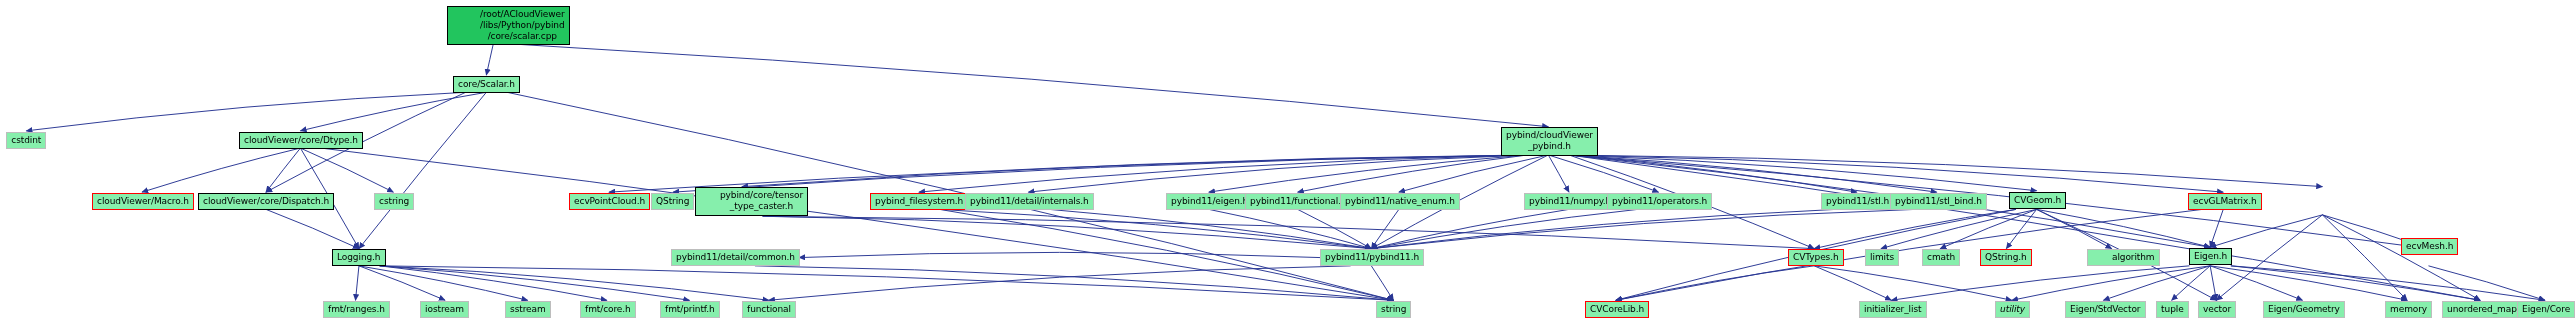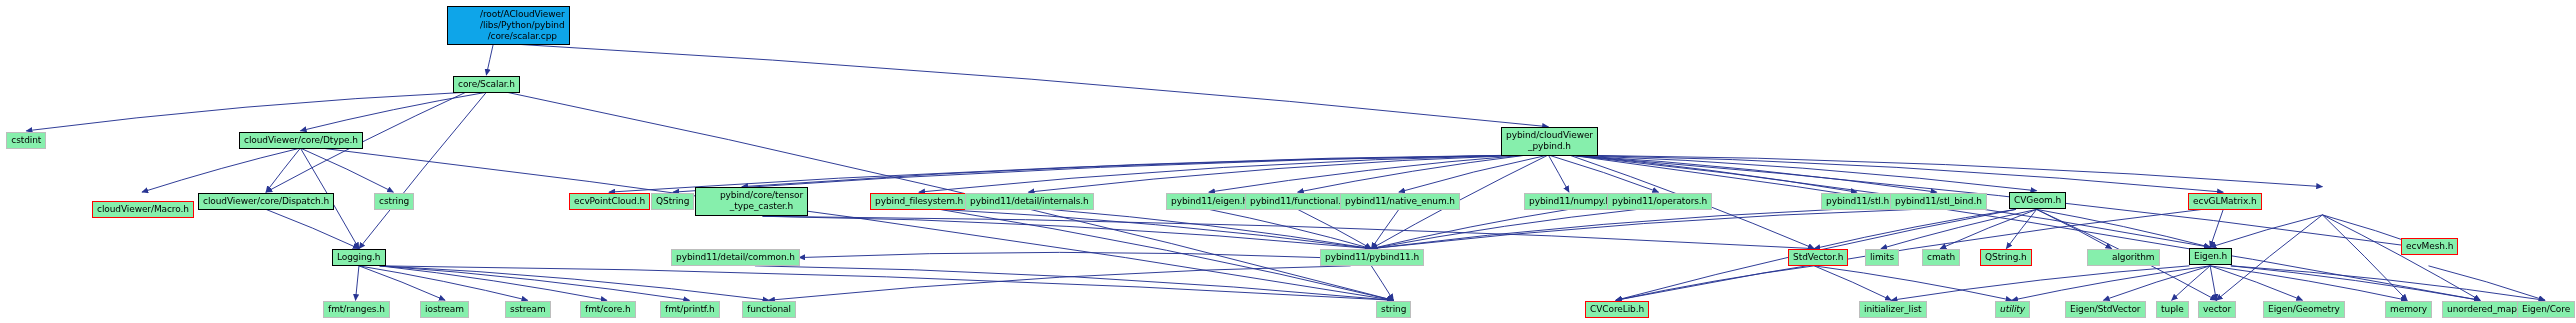--- a/index.html
+++ b/index.html
@@ -2,21 +2,21 @@
 <html style="font-size:11px"><head>
 <meta charset="utf-8">
 <style>
   html,body{margin:0;padding:0;background:#ffffff;}
   #canvas{position:relative;width:2576px;height:323px;overflow:hidden;background:#fff;
           font-family:"DejaVu Sans","Liberation Sans",sans-serif;}
   #edges{position:absolute;left:0;top:0;z-index:1;}
   .node{position:absolute;z-index:2;background:#86efac;border:0.7px solid #000;
         font-size:9px;line-height:1.24;padding:2.1px 4.1px;text-align:center;
         white-space:pre;color:#000;letter-spacing:-0.1px;box-sizing:border-box;}
-  .node.main{background:#0ea5e9;border-color:#000;padding-left:32px;}
+  .node.main{background:#22c55e;border-color:#000;padding-left:32px;}
   .node.doc{border-color:#000;}
   .node.docbold{border-color:#000;border-width:1.4px;}
   .node.red{border-color:#ff0000;}
   .node.plain{border-color:#bdbdbd;}
 </style>
 </head>
 <body>
 
 <div id="canvas">
   <svg id="edges" width="2576" height="323" viewBox="0 0 3738 469" xmlns="http://www.w3.org/2000/svg">
@@ -111,42 +111,42 @@
       <path d="M3525,386 Q3609.5,407.62 3694,436" fill="none" stroke="#283593" stroke-width="1.4" marker-end="url(#arrow)"></path>
     </svg>
 <div class="node main" style="top: 5.5px; left: 447px;">/root/ACloudViewer
 /libs/Python/pybind
 /core/scalar.cpp</div>
     <div class="node doc" style="top: 76px; left: 453px;">core/Scalar.h</div>
     <div class="node plain" style="top: 132px; left: 6.2px;">cstdint</div>
     <div class="node doc" style="top: 132px; left: 239px;">cloudViewer/core/Dtype.h</div>
     <div class="node doc" style="top: 127px; left: 1501px;">pybind/cloudViewer
 _pybind.h</div>
-    <div class="node red" style="top: 193px; left: 92px; margin-top: 8px;">cloudViewer/Macro.h</div>
+    <div class="node red" style="top: 193px; left: 92px;">cloudViewer/Macro.h</div>
     <div class="node doc" style="top: 193px; left: 198px;">cloudViewer/core/Dispatch.h</div>
     <div class="node plain" style="top: 193px; left: 374px;">cstring</div>
     <div class="node red" style="top: 193px; left: 569px;">ecvPointCloud.h</div>
     <div class="node plain" style="top: 193px; left: 651px;">QString</div>
     <div class="node docbold" style="top: 187px; left: 695px; padding-left: 24px;">pybind/core/tensor
 _type_caster.h</div>
     <div class="node red" style="top: 193px; left: 870px;">pybind_filesystem.h</div>
     <div class="node plain" style="top: 193px; left: 965px;">pybind11/detail/internals.h</div>
     <div class="node plain" style="top: 193px; left: 1166px;">pybind11/eigen.h</div>
     <div class="node plain" style="top: 193px; left: 1245px;">pybind11/functional.h</div>
     <div class="node plain" style="top: 193px; left: 1340px;">pybind11/native_enum.h</div>
     <div class="node plain" style="top: 193px; left: 1524px;">pybind11/numpy.h</div>
     <div class="node plain" style="top: 193px; left: 1607px;">pybind11/operators.h</div>
     <div class="node plain" style="top: 193px; left: 1821px;">pybind11/stl.h</div>
     <div class="node plain" style="top: 193px; left: 1890px;">pybind11/stl_bind.h</div>
     <div class="node docbold" style="top: 192px; left: 2009px;">CVGeom.h</div>
     <div class="node red" style="top: 193px; left: 2188px;">ecvGLMatrix.h</div>
     <div class="node doc" style="top: 249px; left: 332px;">Logging.h</div>
     <div class="node plain" style="top: 249px; left: 671px;">pybind11/detail/common.h</div>
     <div class="node plain" style="top: 249px; left: 1320px;">pybind11/pybind11.h</div>
-    <div class="node red" style="top: 249px; left: 1788px;">StdVector.h</div>
+    <div class="node red" style="top: 249px; left: 1788px;">CVTypes.h</div>
     <div class="node plain" style="top: 249px; left: 1865px;">limits</div>
     <div class="node plain" style="top: 249px; left: 1922px;">cmath</div>
     <div class="node red" style="top: 249px; left: 1980px;">QString.h</div>
     <div class="node plain" style="top: 249px; left: 2087px; padding-left: 24px;">algorithm</div>
     <div class="node docbold" style="top: 248px; left: 2189px;">Eigen.h</div>
     <div class="node red" style="top: 238px; left: 2401px; text-align: right;">ecvMesh.h</div>
     <div class="node plain" style="top: 301px; left: 323px;">fmt/ranges.h</div>
     <div class="node plain" style="top: 301px; left: 420px;">iostream</div>
     <div class="node plain" style="top: 301px; left: 505px;">sstream</div>
     <div class="node plain" style="top: 301px; left: 580px;">fmt/core.h</div>

